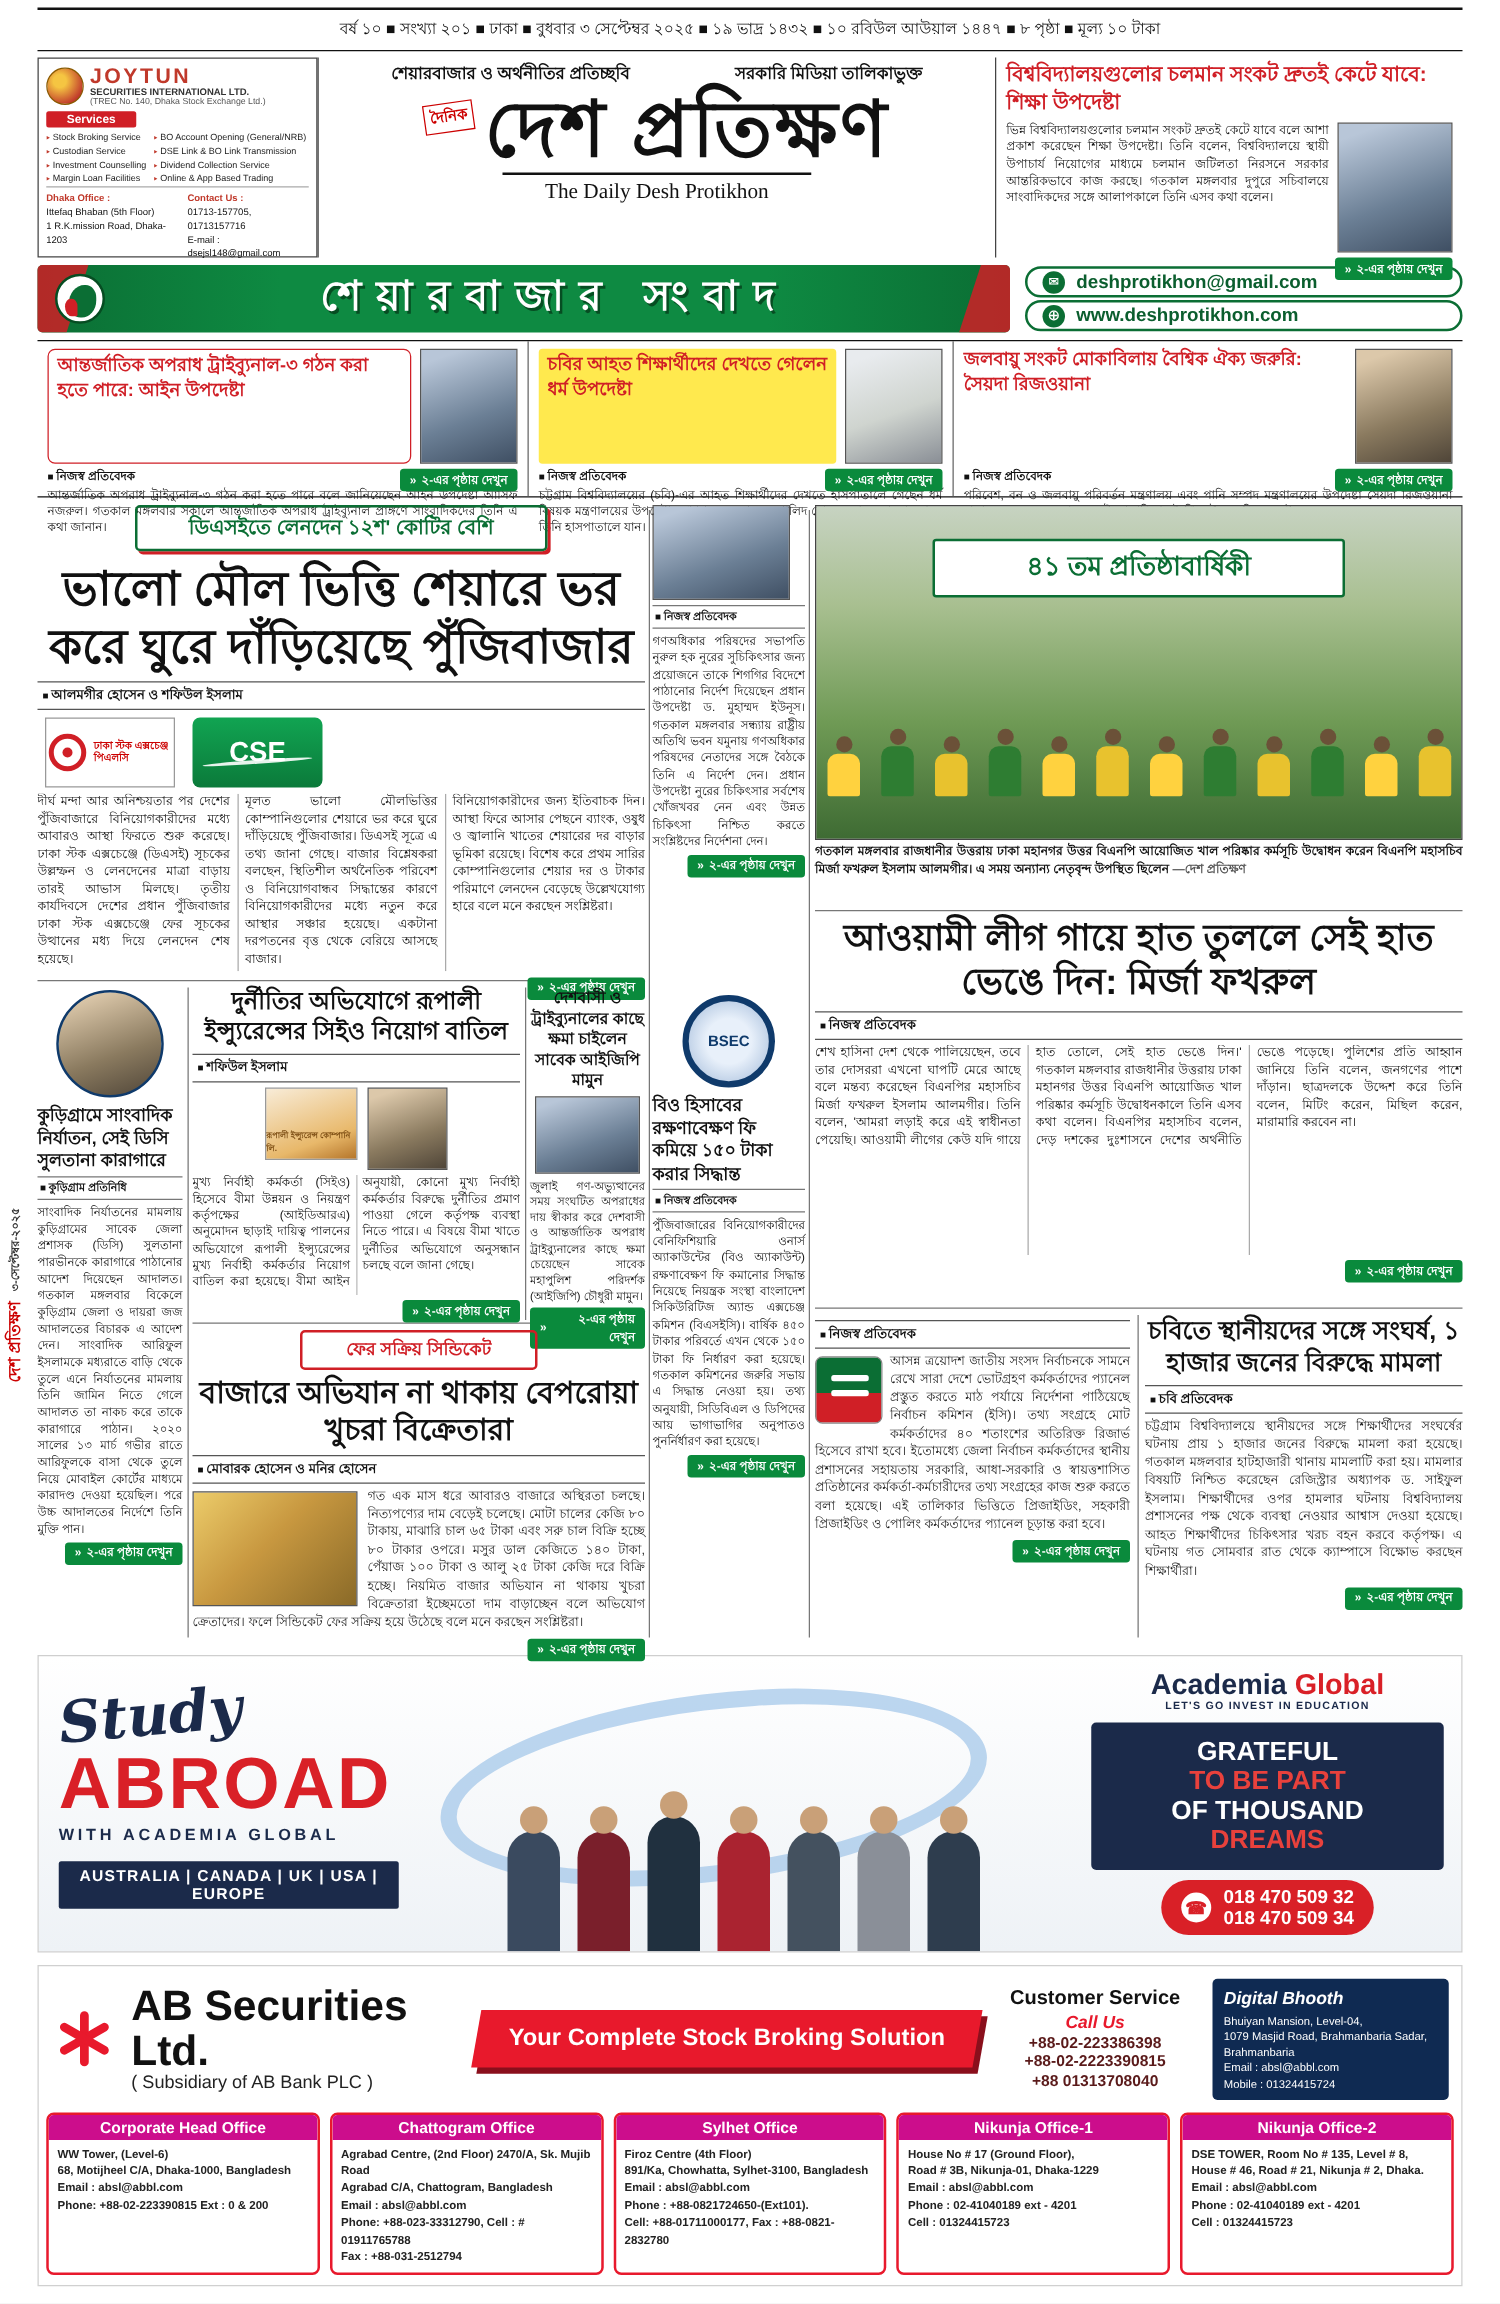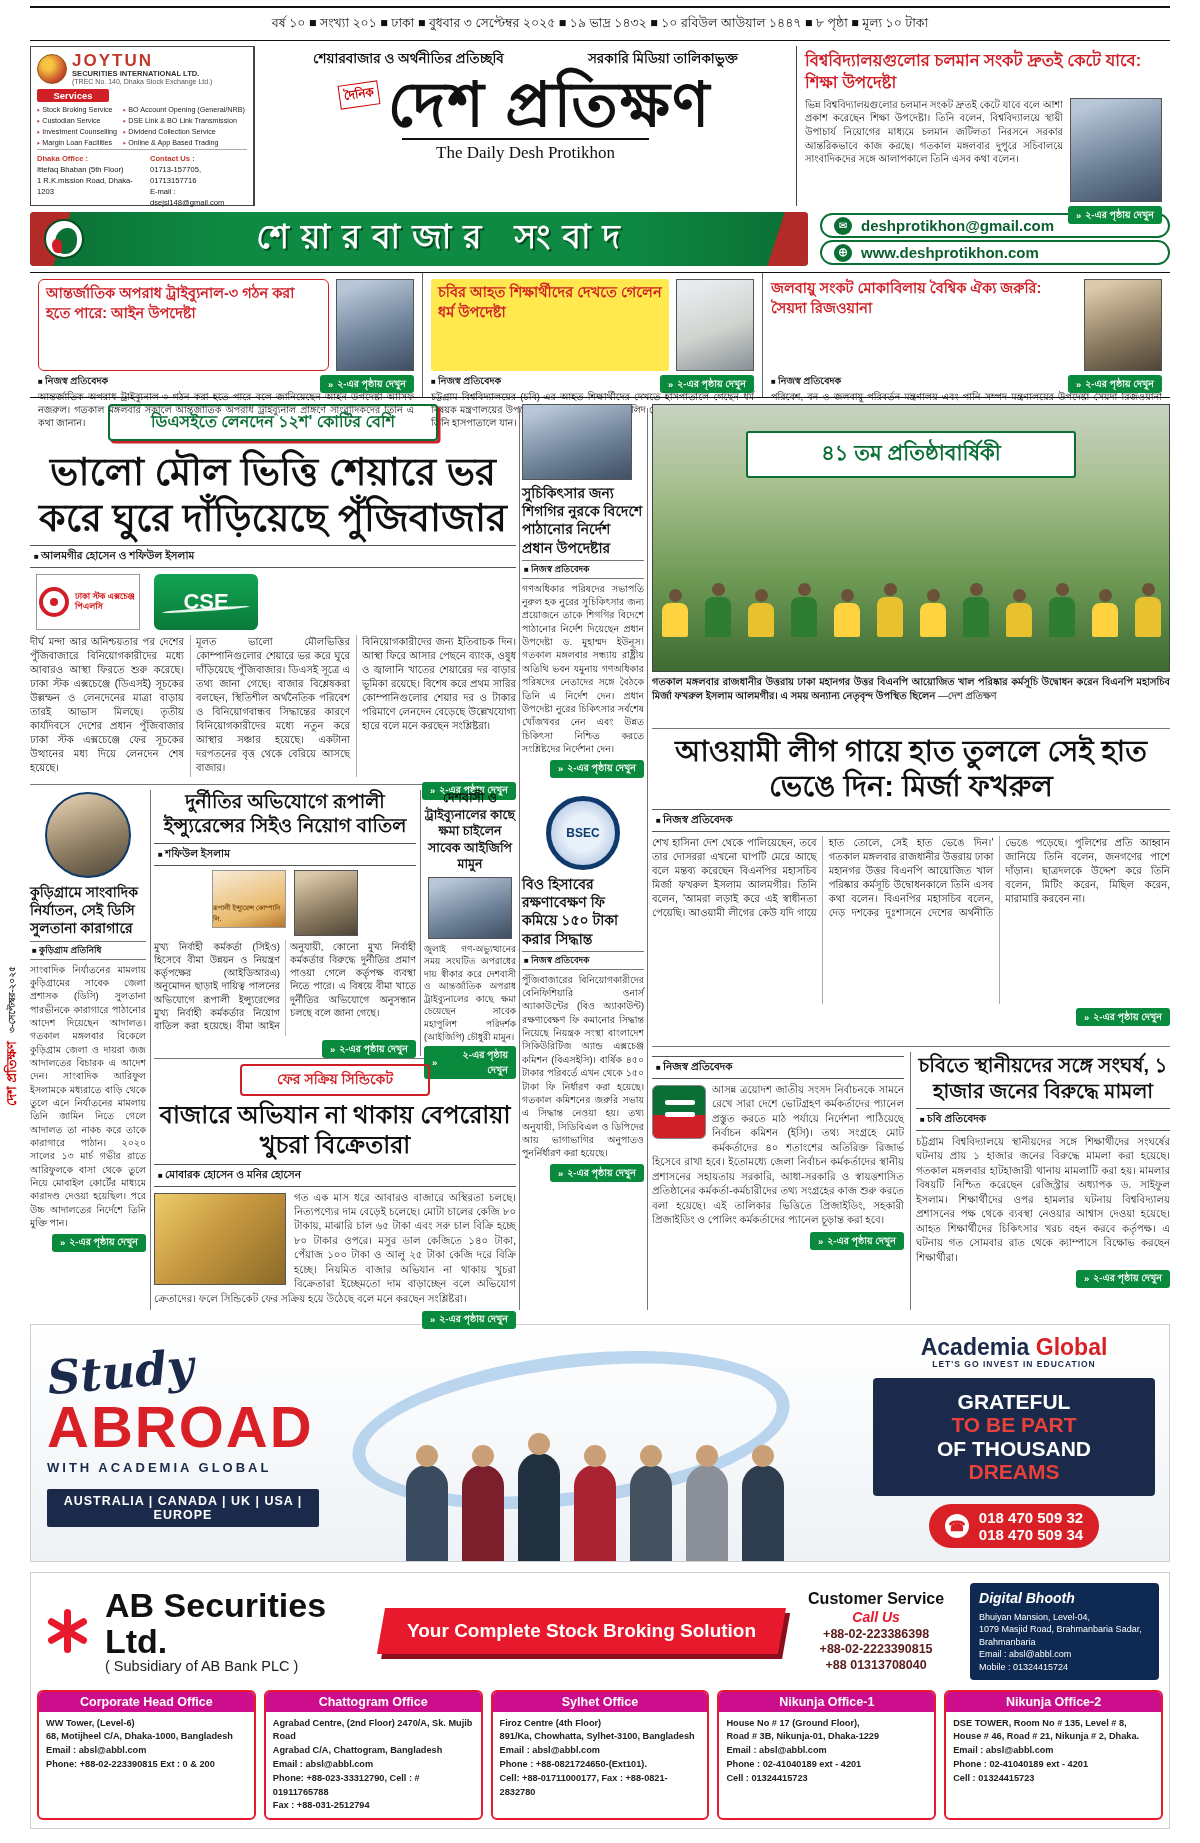--- a/index.html
+++ b/index.html
@@ -364,21 +364,20 @@
         <p>বিনিয়োগকারীদের জন্য ইতিবাচক দিন। আস্থা ফিরে আসার পেছনে ব্যাংক, ওষুধ ও জ্বালানি খাতের শেয়ারের দর বাড়ার ভূমিকা রয়েছে। বিশেষ করে প্রথম সারির কোম্পানিগুলোর শেয়ার দর ও টাকার পরিমাণে লেনদেন বেড়েছে উল্লেখযোগ্য হারে বলে মনে করছেন সংশ্লিষ্টরা।</p>
       </div>
       <div class="cont-row"><span class="cont">
             <span class="cv">»</span>
             <span>২-এর পৃষ্ঠায় দেখুন</span>
           </span></div>
     </div>
 
     <div class="story nur">
       <div class="photo p-blue nur-photo"></div>
-      <div class="mid-h">সুচিকিৎসার জন্য শিগগির নুরকে বিদেশে পাঠানোর নির্দেশ প্রধান উপদেষ্টার</div>
       <div class="mid-by byline-sq">নিজস্ব প্রতিবেদক</div>
       <div class="mid-body">গণঅধিকার পরিষদের সভাপতি নুরুল হক নুরের সুচিকিৎসার জন্য প্রয়োজনে তাকে শিগগির বিদেশে পাঠানোর নির্দেশ দিয়েছেন প্রধান উপদেষ্টা ড. মুহাম্মদ ইউনূস। গতকাল মঙ্গলবার সন্ধ্যায় রাষ্ট্রীয় অতিথি ভবন যমুনায় গণঅধিকার পরিষদের নেতাদের সঙ্গে বৈঠকে তিনি এ নির্দেশ দেন। প্রধান উপদেষ্টা নুরের চিকিৎসার সর্বশেষ খোঁজখবর নেন এবং উন্নত চিকিৎসা নিশ্চিত করতে সংশ্লিষ্টদের নির্দেশনা দেন।</div>
       <div class="cont-row"><span class="cont">
             <span class="cv">»</span>
             <span>২-এর পৃষ্ঠায় দেখুন</span>
           </span></div>
     </div>
 
     <div class="story bsec">
       <div class="bsec-seal">

